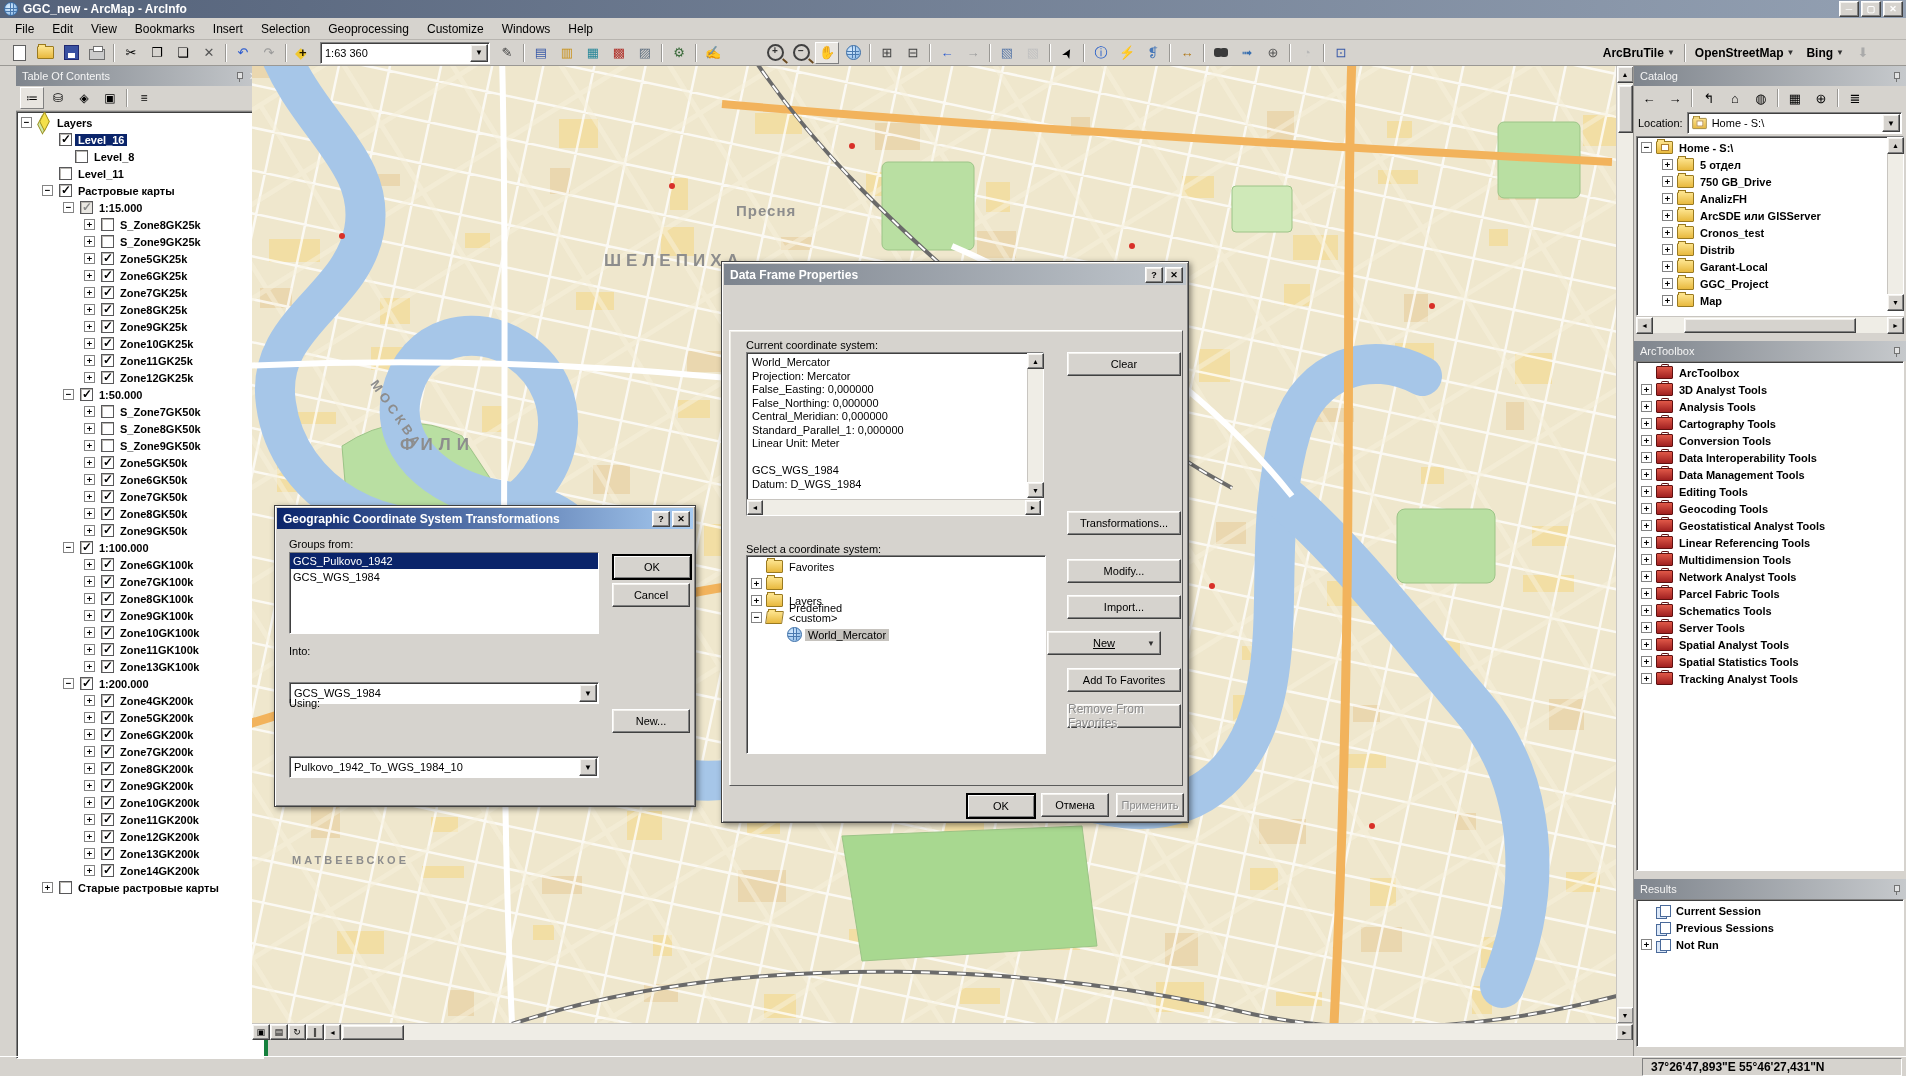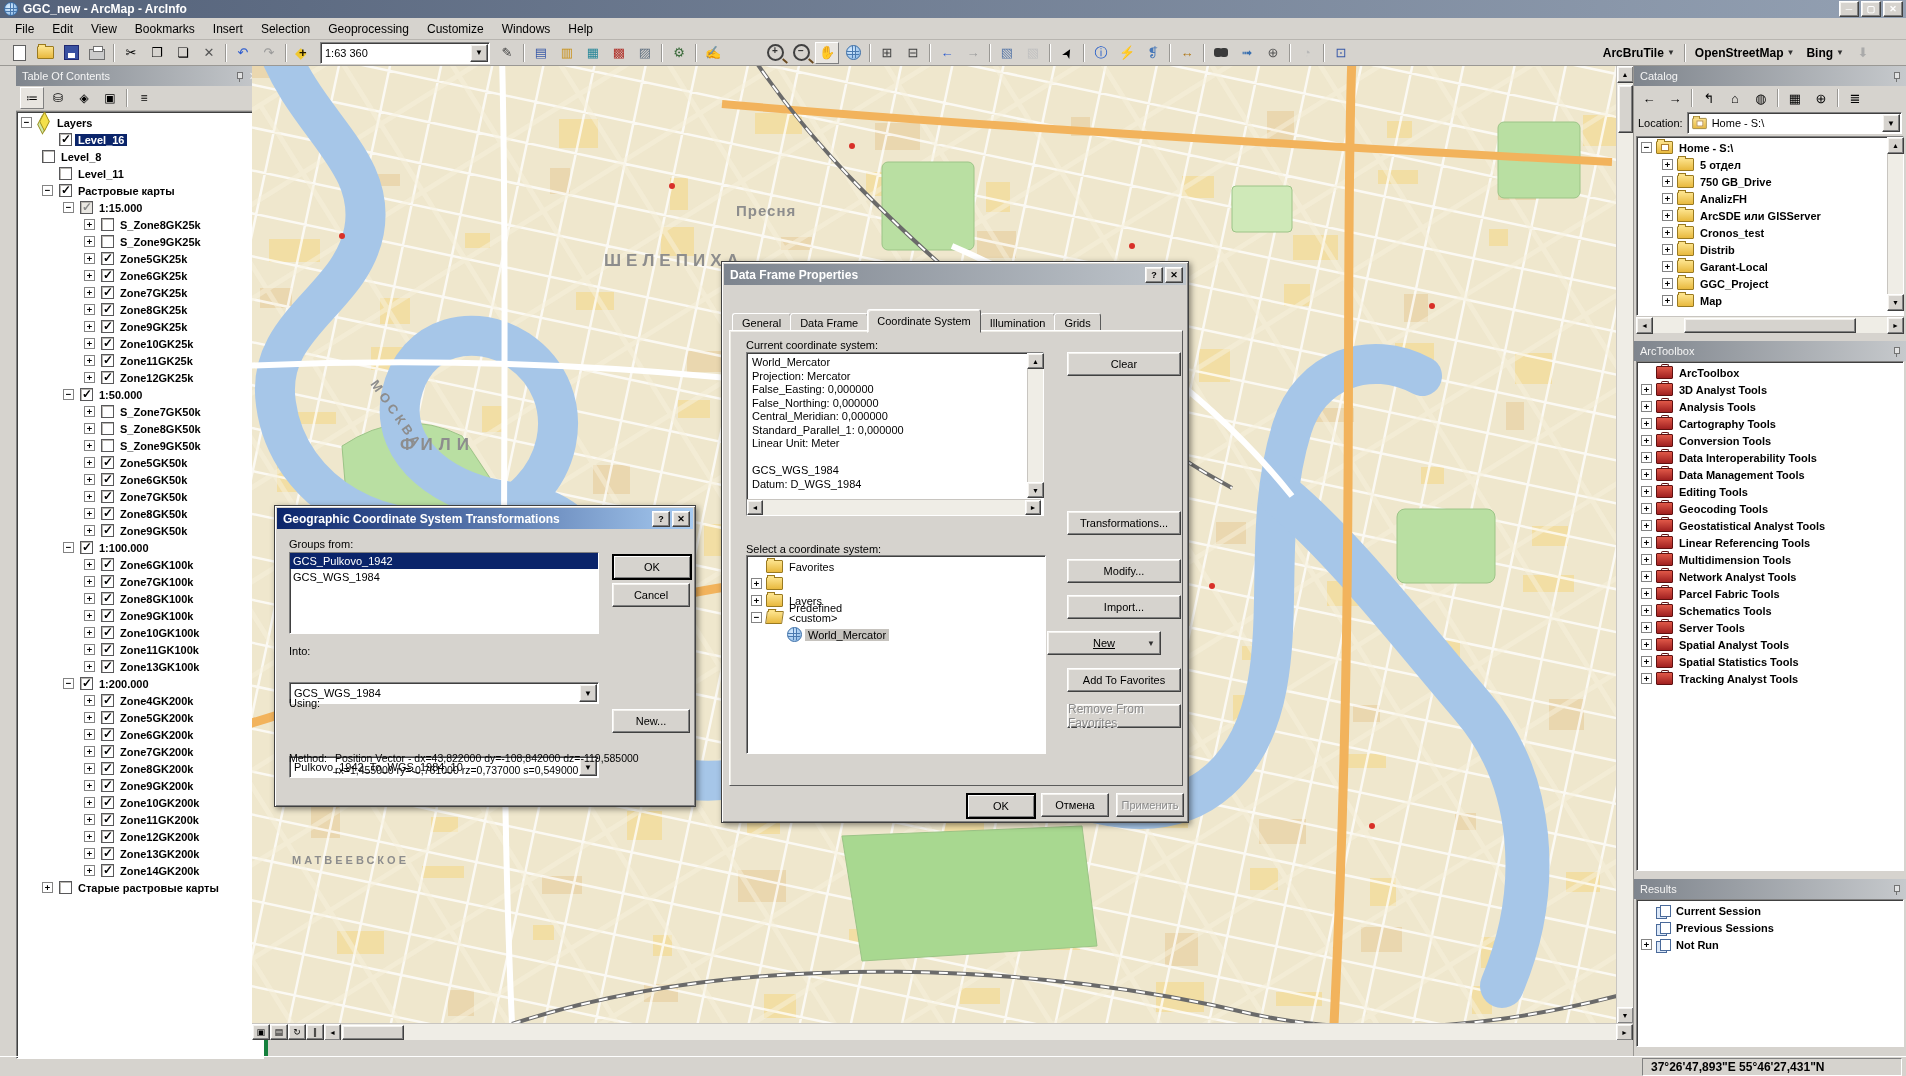--- a/index.html
+++ b/index.html
@@ -264,21 +264,21 @@
       <div class="tree-row" style="padding-left: 2px;">
         <span class="expander">−</span>
         <span class="ic ic-layers"></span>
         <span class="lbl">Layers</span>
       </div>
       <div class="tree-row" style="padding-left: 23px;">
         <span class="exp-none"></span>
         <span class="cb on"></span>
         <span class="lbl sel">Level_16</span>
       </div>
-      <div class="tree-row" style="padding-left: 6px;">
+      <div class="tree-row" style="padding-left: 39px;">
         <span class="exp-none"></span>
         <span class="cb"></span>
         <span class="lbl">Level_8</span>
       </div>
       <div class="tree-row" style="padding-left: 23px;">
         <span class="exp-none"></span>
         <span class="cb"></span>
         <span class="lbl">Level_11</span>
       </div>
       <div class="tree-row" style="padding-left: 23px;">
@@ -924,27 +924,20 @@
   </div>
 </div>
 
 <div class="dlg abs" style="left:721px;top:261px;width:466px;height:560px">
   <div class="dlg-tb inactive">
     <span>Data Frame Properties</span>
     <span class="sp"></span>
     <div class="btn3d tb-ctl">?</div>
     <div class="btn3d tb-ctl">✕</div>
   </div>
-  <div id="dfp-tabs-front" style="position:absolute;left:10px;top:47px;display:flex;align-items:flex-end">
-      <span class="tab">General</span>
-      <span class="tab">Data Frame</span>
-      <span class="tab active">Coordinate System</span>
-      <span class="tab">Illumination</span>
-      <span class="tab">Grids</span>
-    </div>
   <div class="page3d abs" style="left:7px;top:68px;width:452px;height:454px"></div>
 
   <label class="abs" style="left:24px;top:77px">Current coordinate system:</label>
   <div class="sunken abs" style="left:24px;top:90px;width:296px;height:162px">
     <div id="cs-lines" style="padding:3px 5px;line-height:13.5px;font-size:11px">
         <div>World_Mercator</div>
         <div>Projection: Mercator</div>
         <div>False_Easting: 0,000000</div>
         <div>False_Northing: 0,000000</div>
         <div>Central_Meridian: 0,000000</div>
@@ -1033,24 +1026,17 @@
     <span class="btn3d drop">▼</span>
   </span>
 
   <label class="abs" style="left:14px;top:191px">Using:</label>
   <span class="combo abs" style="left:14px;top:203px;width:308px">
     <span class="val">Pulkovo_1942_To_WGS_1984_10</span>
     <span class="btn3d drop">▼</span>
   </span>
   <div class="btn3d dlg-btn abs" style="left:337px;top:203px;width:76px">New...</div>
 
-  <div class="abs" style="left:14px;top:246px;width:396px;font-size:10.5px;display:flex">
-    <span style="width:46px;flex:none">Method:</span>
-    <span>
-      <span>Position Vector - dx=43,822000 dy=-108,842000 dz=-119,585000</span><br>
-      <span>rx=1,455000 ry=-0,761000 rz=0,737000 s=0,549000</span>
-    </span>
-  </div>
 </div>
 
 <div id="statusbar" class="abs">
   <div id="coord-cell">37°26'47,893"E  55°46'27,431"N</div>
 </div>
 
 </body></html>

